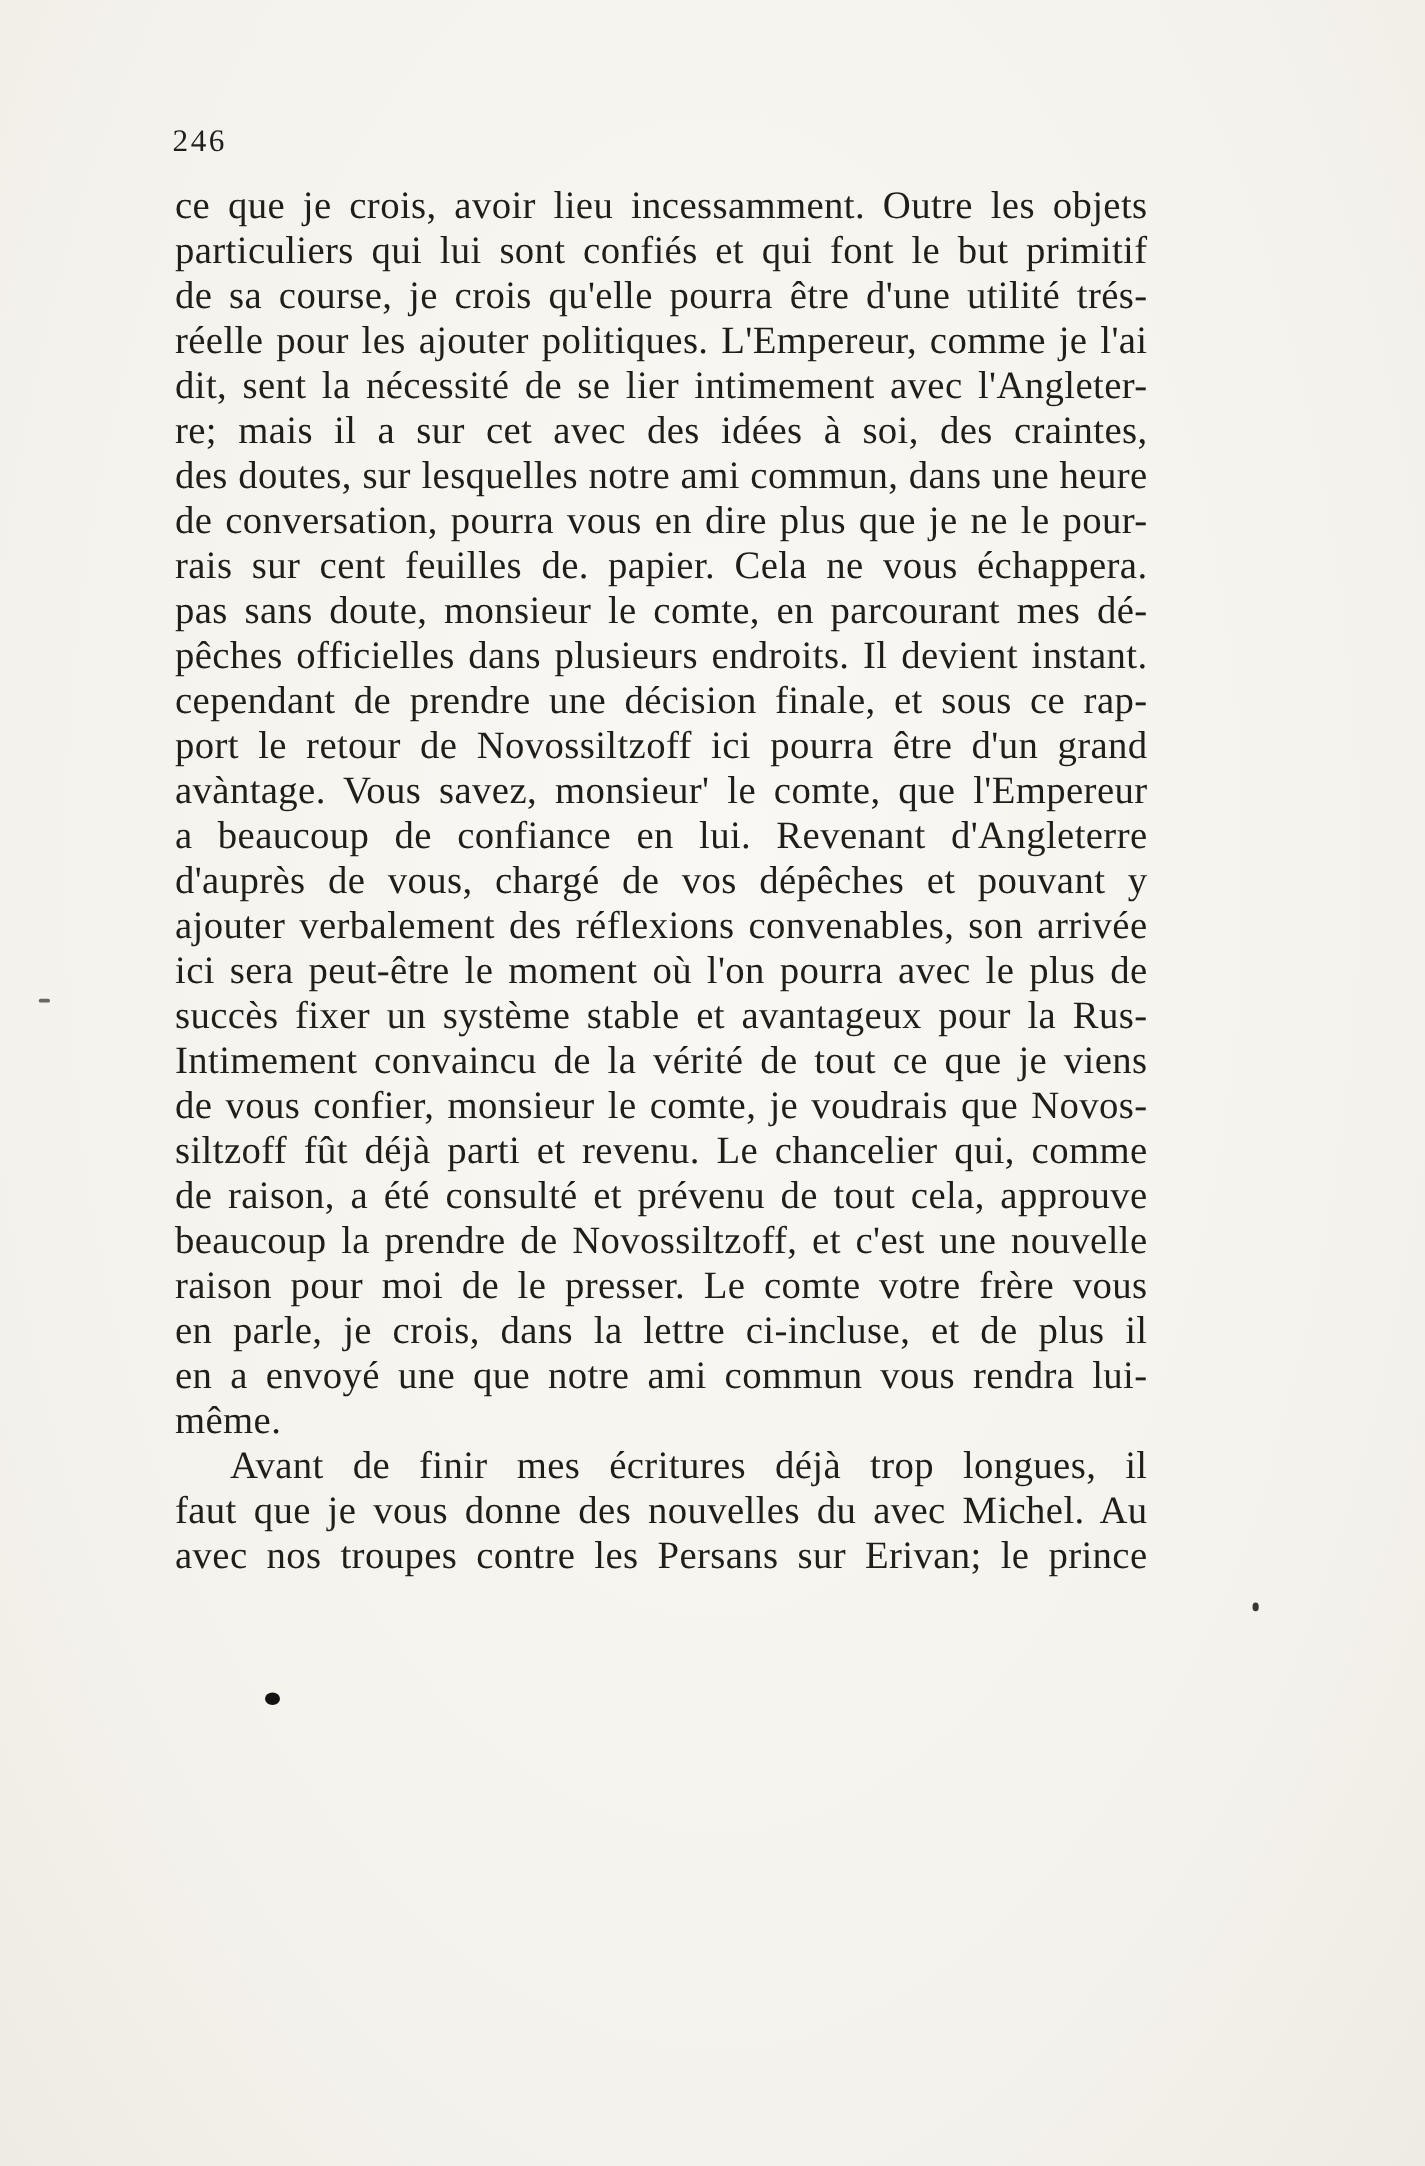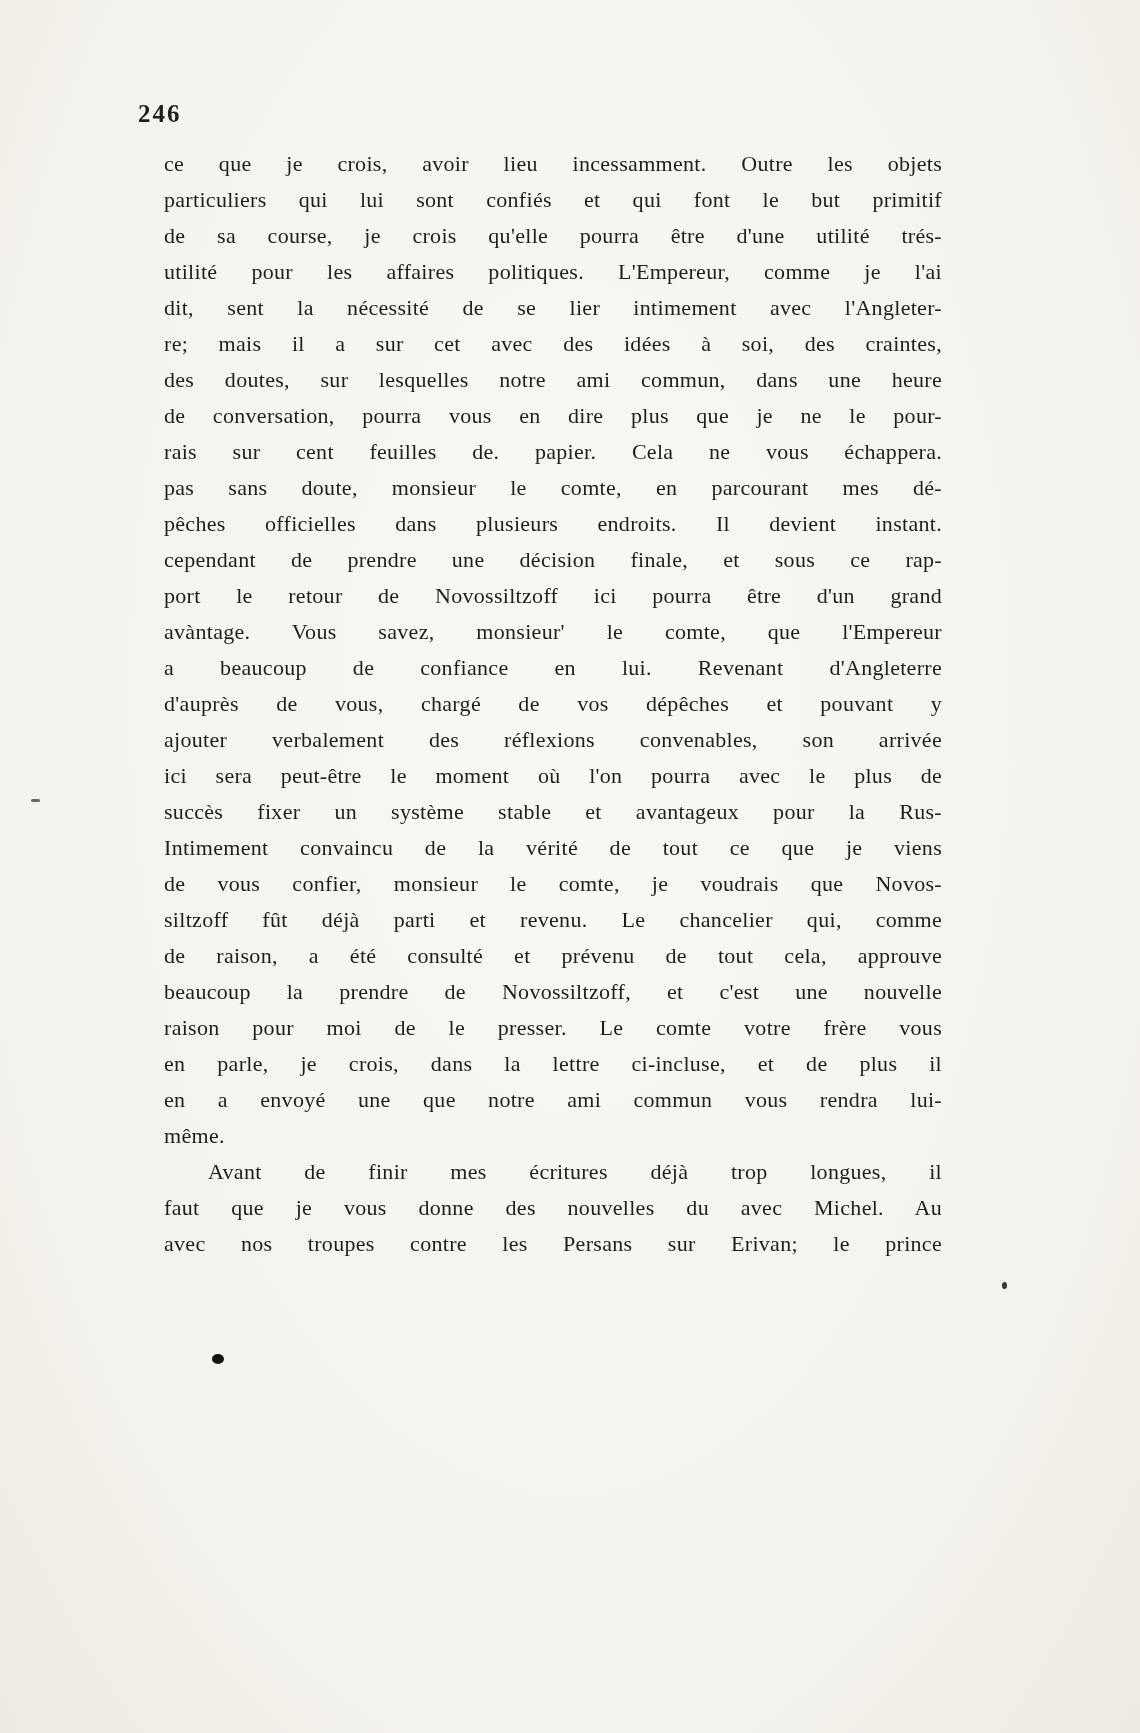--- a/index.html
+++ b/index.html
@@ -18,30 +18,30 @@
     position: absolute;
     inset: 0;
     background:
       radial-gradient(ellipse at 50% 40%, #faf8f4 0%, #f4f2ec 70%, #eeebe3 100%);
   }
   .page-number {
     position: absolute;
     top: 100px;
     left: 138px;
     font-size: 25px;
-    font-weight: bold;
+    font-weight: normal;
     color: #211f1c;
     letter-spacing: 2px;
   }
   .text-block {
     position: absolute;
     top: 146px;
-    left: 164px;
+    left: 140px;
     width: 778px;
-    font-size: 22px;
+    font-size: 31px;
     line-height: 36px;
     color: #211e1a;
   }
   .text-line {
     text-align: justify;
     text-align-last: justify;
     white-space: normal;
     height: 36px;
     overflow: hidden;
     letter-spacing: 0.3px;
@@ -85,21 +85,21 @@
 </head>
 <body>
 
 <div class="page">
   <div class="page-number">246</div>
 
   <div class="text-block">
       <div class="text-line">ce que je crois, avoir lieu incessamment. Outre les objets</div>
       <div class="text-line">particuliers qui lui sont confiés et qui font le but primitif</div>
       <div class="text-line">de sa course, je crois qu'elle pourra être d'une utilité trés-</div>
-      <div class="text-line">utilité pour les affaires politiques. L'Empereur, comme je l'ai</div>
+      <div class="text-line">réelle pour les ajouter politiques. L'Empereur, comme je l'ai</div>
       <div class="text-line">dit, sent la nécessité de se lier intimement avec l'Angleter-</div>
       <div class="text-line">re; mais il a sur cet avec des idées à soi, des craintes,</div>
       <div class="text-line">des doutes, sur lesquelles notre ami commun, dans une heure</div>
       <div class="text-line">de conversation, pourra vous en dire plus que je ne le pour-</div>
       <div class="text-line">rais sur cent feuilles de. papier. Cela ne vous échappera.</div>
       <div class="text-line">pas sans doute, monsieur le comte, en parcourant mes dé-</div>
       <div class="text-line">pêches officielles dans plusieurs endroits. Il devient instant.</div>
       <div class="text-line">cependant de prendre une décision finale, et sous ce rap-</div>
       <div class="text-line">port le retour de Novossiltzoff ici pourra être d'un grand</div>
       <div class="text-line">avàntage. Vous savez, monsieur' le comte, que l'Empereur</div>

